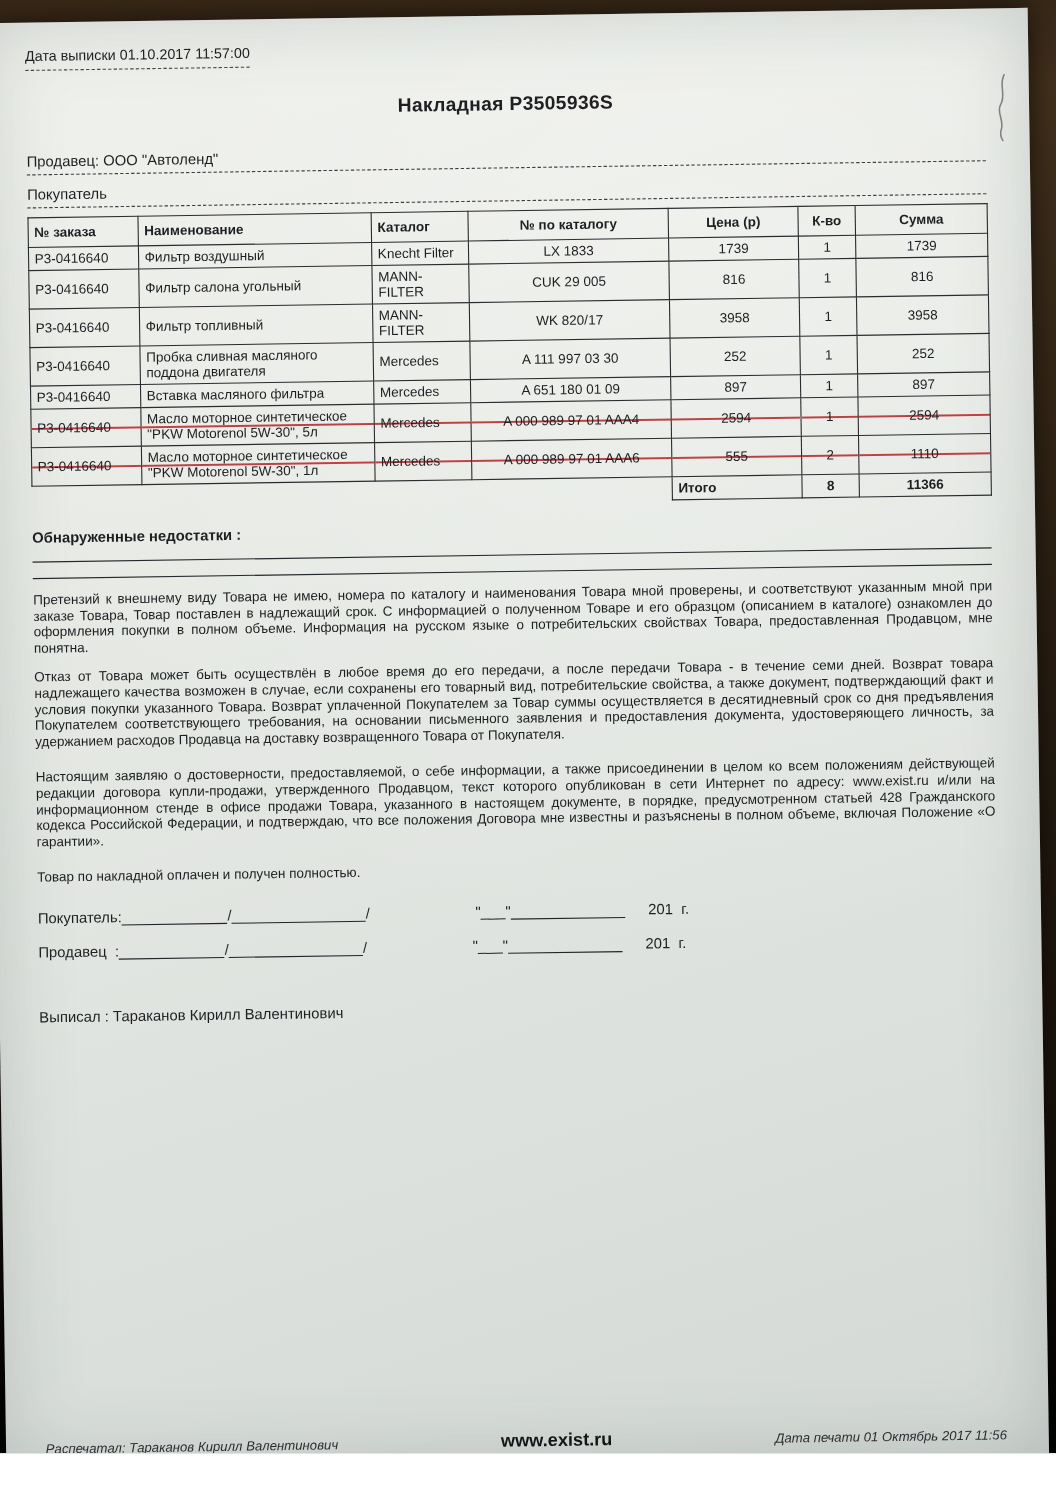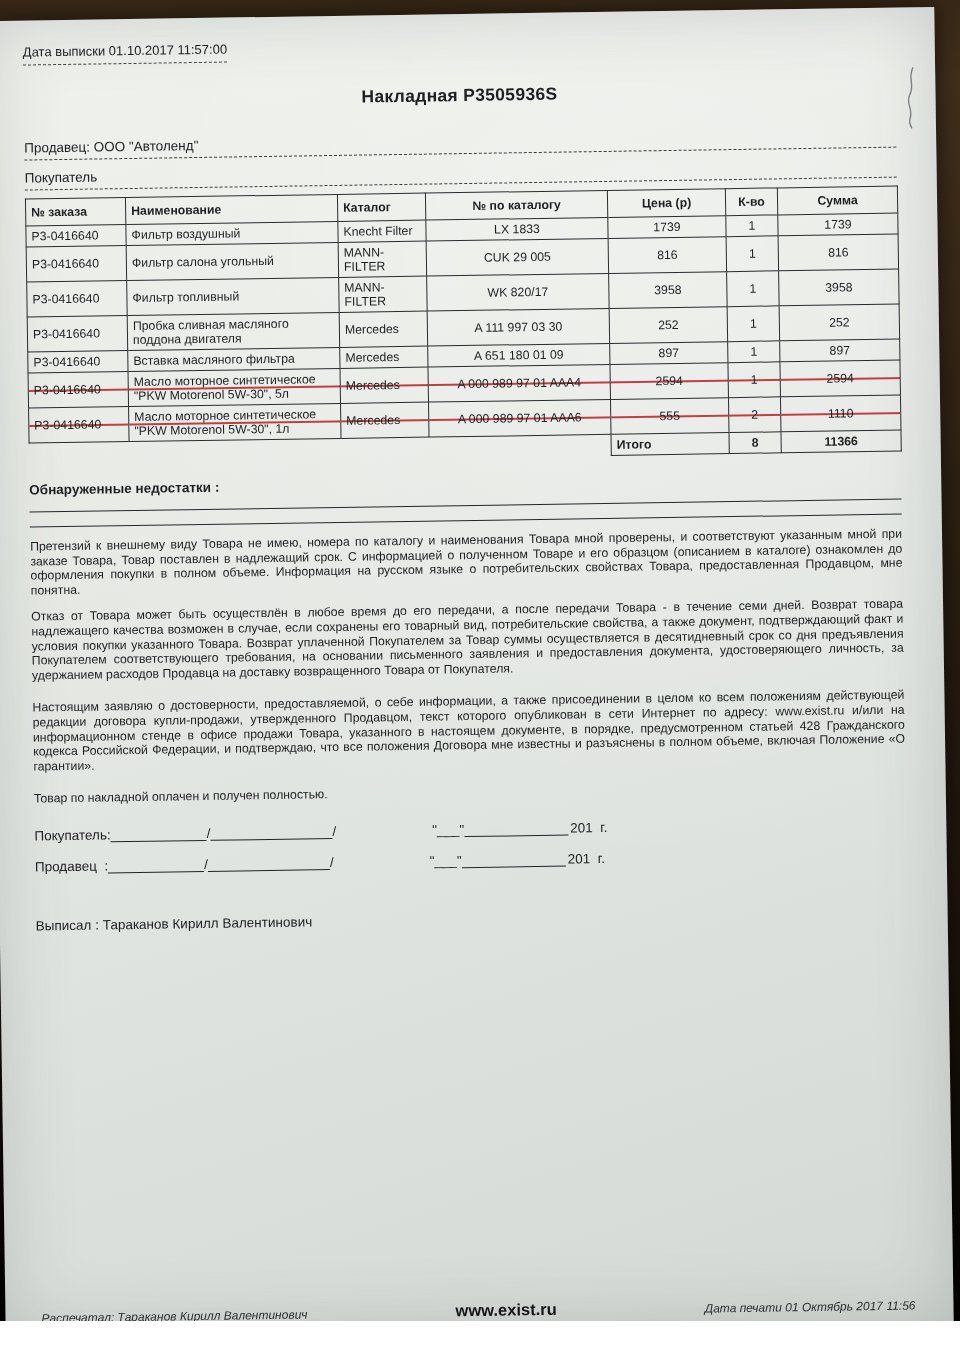--- a/index.html
+++ b/index.html
@@ -50,21 +50,21 @@
   .para{margin-top:12px;font-size:12.3px;line-height:14.6px;text-align:justify;}
   .para.p3{margin-top:18px;}
   .para.p4{margin-top:18px;text-align:left;}
 
   .sig-row{margin-top:22px;font-size:13.5px;white-space:nowrap;}
   .sig-row.seller{margin-top:16px;}
   .sig-label{white-space:pre;}
   .line{display:inline-block;height:.95em;border-bottom:1.5px solid #23232a;vertical-align:bottom;}
   .w1{width:96px;}.w2{width:122px;}.w3{width:104px;}
   .sig-gap{display:inline-block;width:96px;}
-  .sig-year{margin-left:2px;}
+  .sig-year{margin-left:21px;}
 
   .issued-by{margin-top:44px;font-size:13.5px;}
 
   .paper-footer{
     position:absolute;left:36px;right:38px;bottom:8px;
     display:flex;justify-content:space-between;align-items:baseline;
   }
   .footer-side{font-size:12px;font-style:italic;color:#2c2c31;}
   .footer-site{font-size:16.5px;font-weight:bold;color:#141418;}
   .pen-mark{position:absolute;right:16px;top:58px;opacity:.65;}

